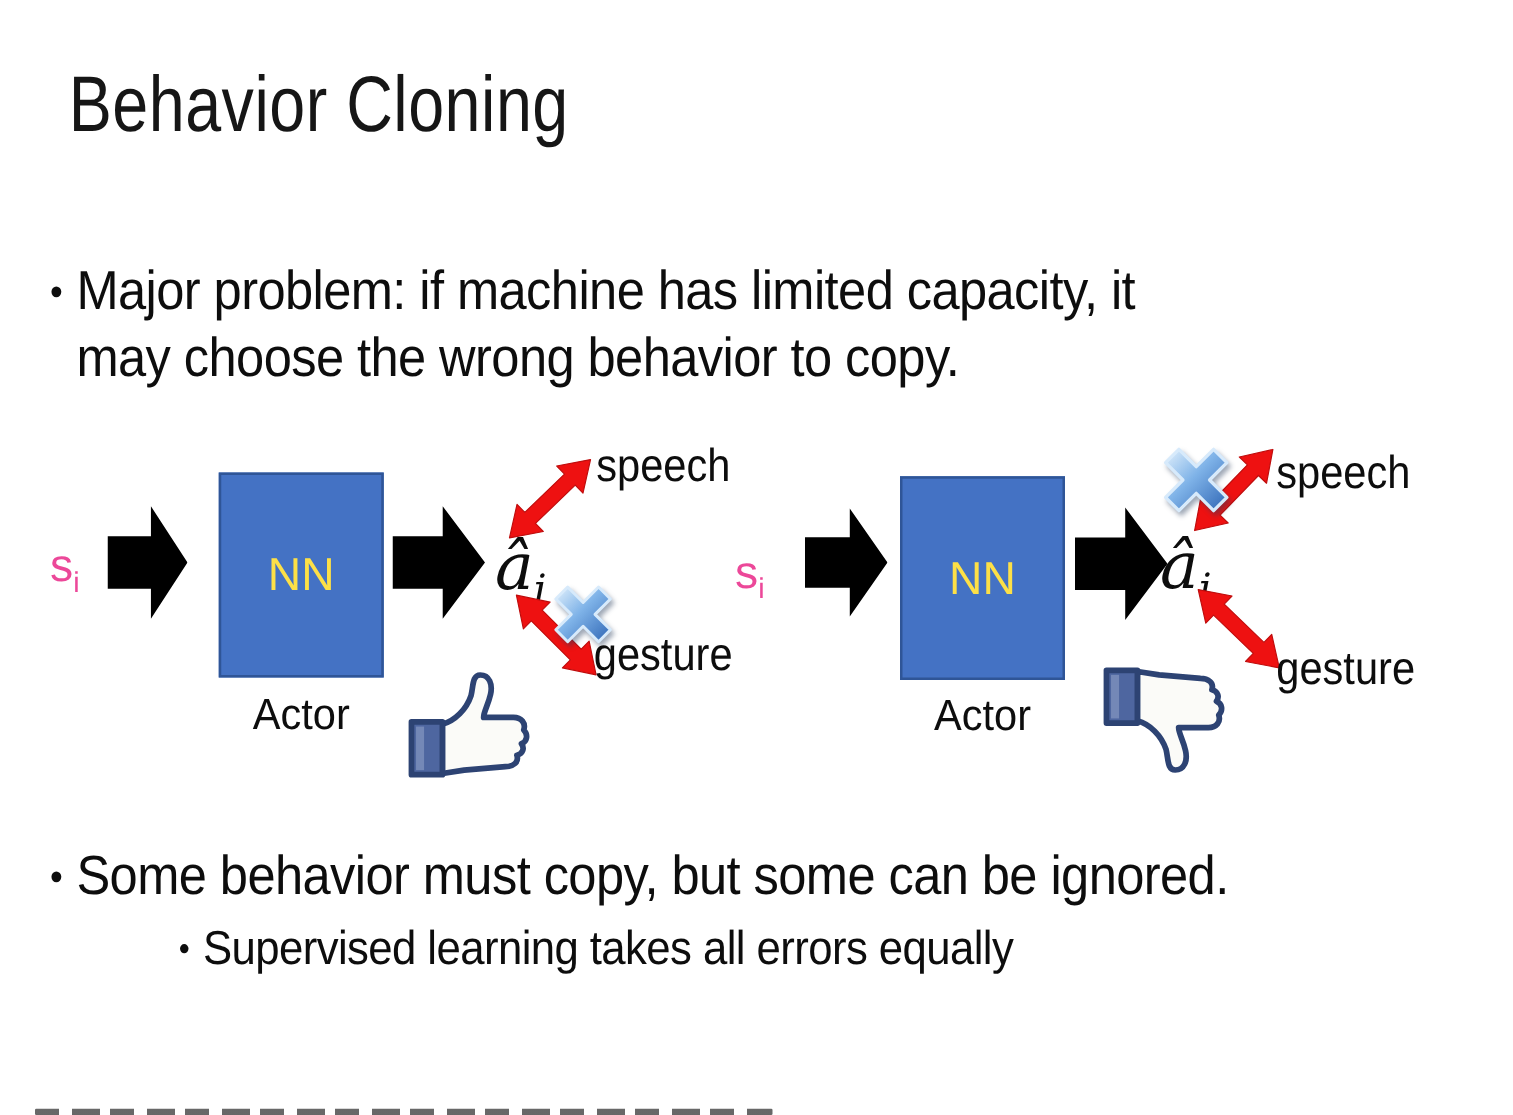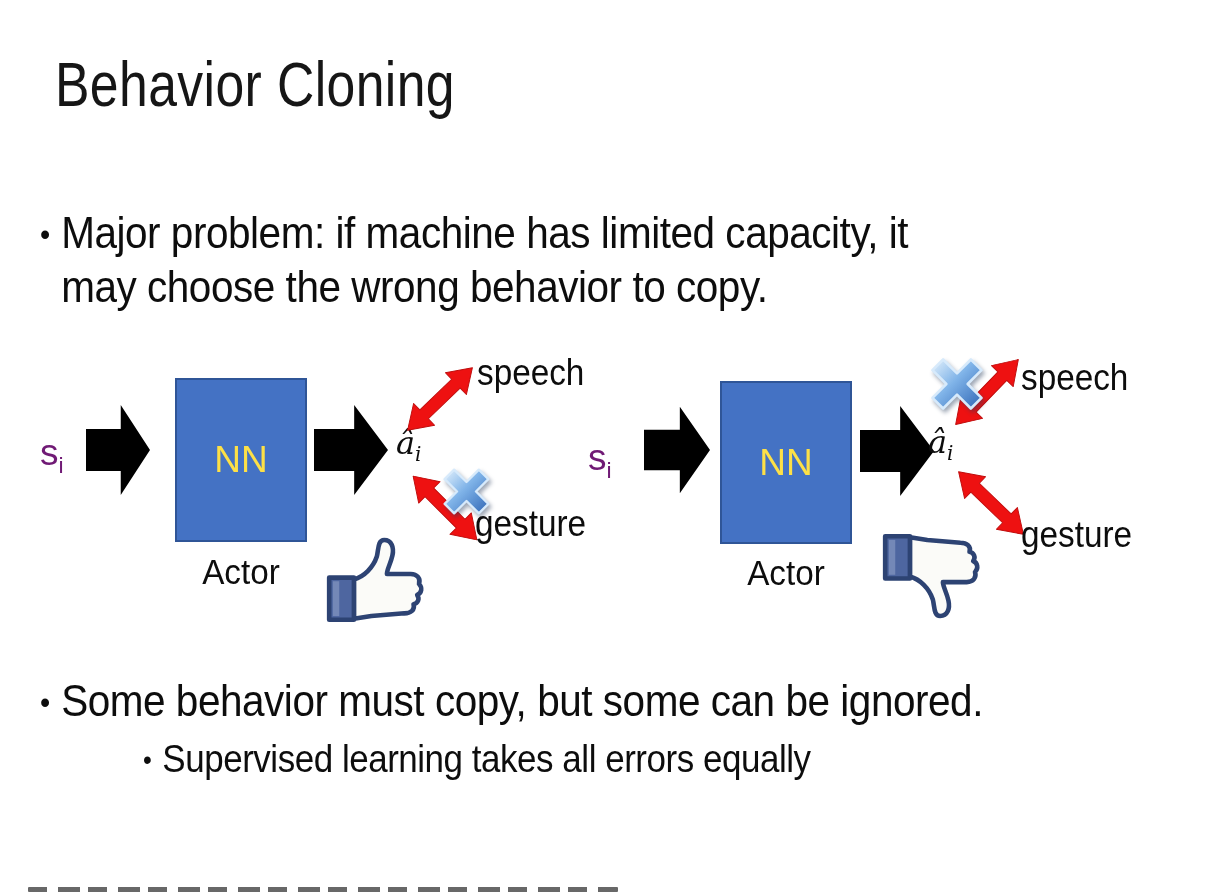--- a/index.html
+++ b/index.html
@@ -20,29 +20,29 @@
   .bline{
     font-size:44px;color:#0d0d0d;transform:scaleX(0.92);transform-origin:0 0;
     white-space:nowrap;letter-spacing:-0.5px;
   }
   .bline .dot{display:inline-block;width:23px;font-size:0.72em;vertical-align:3px;}
   .bline.sub{font-size:38px;}
   .bline.sub .dot{width:21px;}
   .cont{padding-left:23px;} 
 
   
-  .si{font-size:37px;color:#701a75;}
+  .si{font-size:37px;color:#ec4899;}
   .si sub,.ai sub{font-size:0.62em;}
   .nn-box{
     background:#4472c4;border:2px solid #2f5597;box-sizing:border-box;
     display:flex;align-items:center;justify-content:center;
     color:#fde047;font-size:37px;
   }
   .caption{font-size:35px;color:#0d0d0d;text-align:center;transform:scaleX(0.95);transform-origin:50% 0;}
-  .ai{font-family:"DejaVu Serif",serif;font-style:italic;font-size:32px;color:#0d0d0d;}
+  .ai{font-family:"DejaVu Serif",serif;font-style:italic;font-size:52px;color:#0d0d0d;}
   .lbl{font-size:37px;color:#0d0d0d;transform:scaleX(0.90);transform-origin:0 0;white-space:nowrap;}
   .flow-arrow{width:74px;height:104px;}
   .rarrow{width:92px;height:34px;}
   .rarrow svg{display:block;width:100%;height:100%;}
   .xicon svg{display:block;width:100%;height:100%;filter:drop-shadow(2px 3px 2px rgba(40,60,90,.45));}
   .thumb svg{display:block;width:100%;height:100%;}
   .thumb.down svg{transform:scaleY(-1);}
 
   
   .bottom-artifact{

